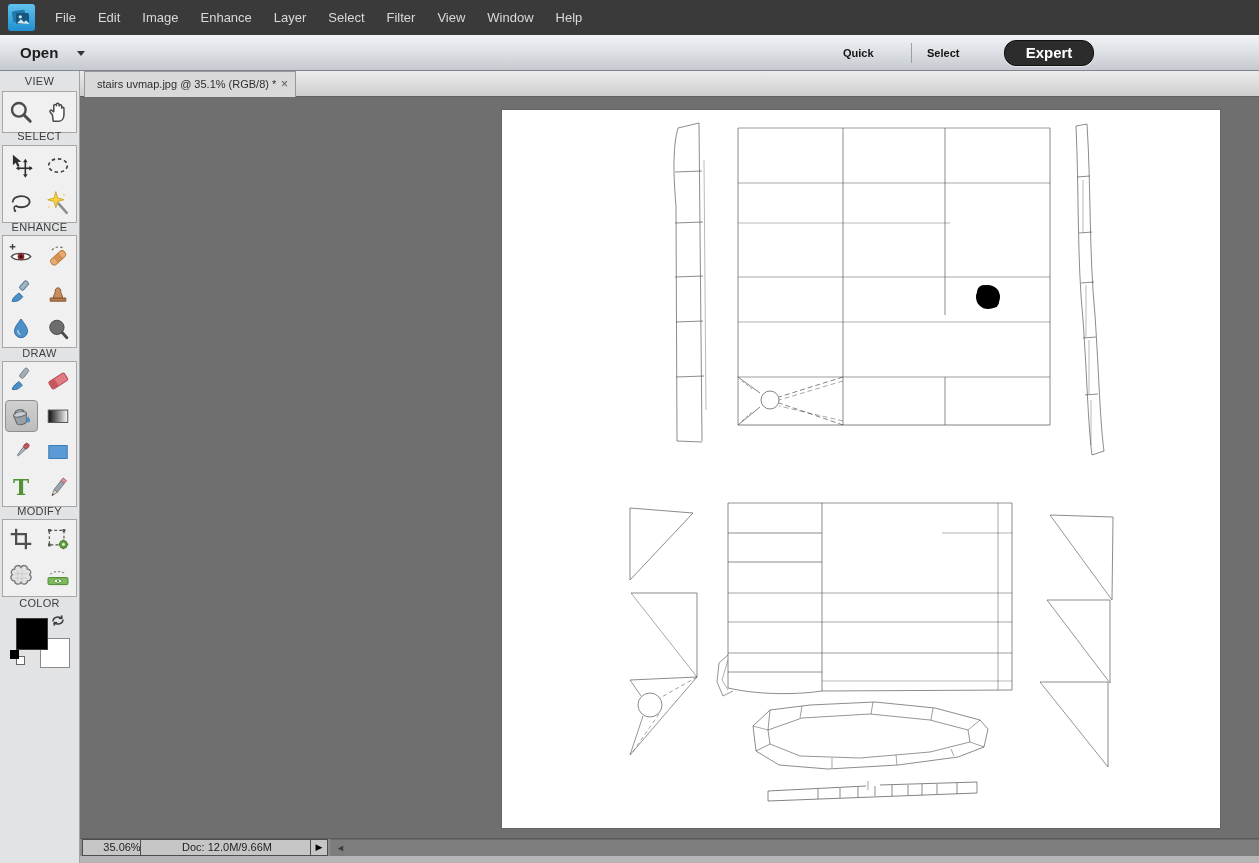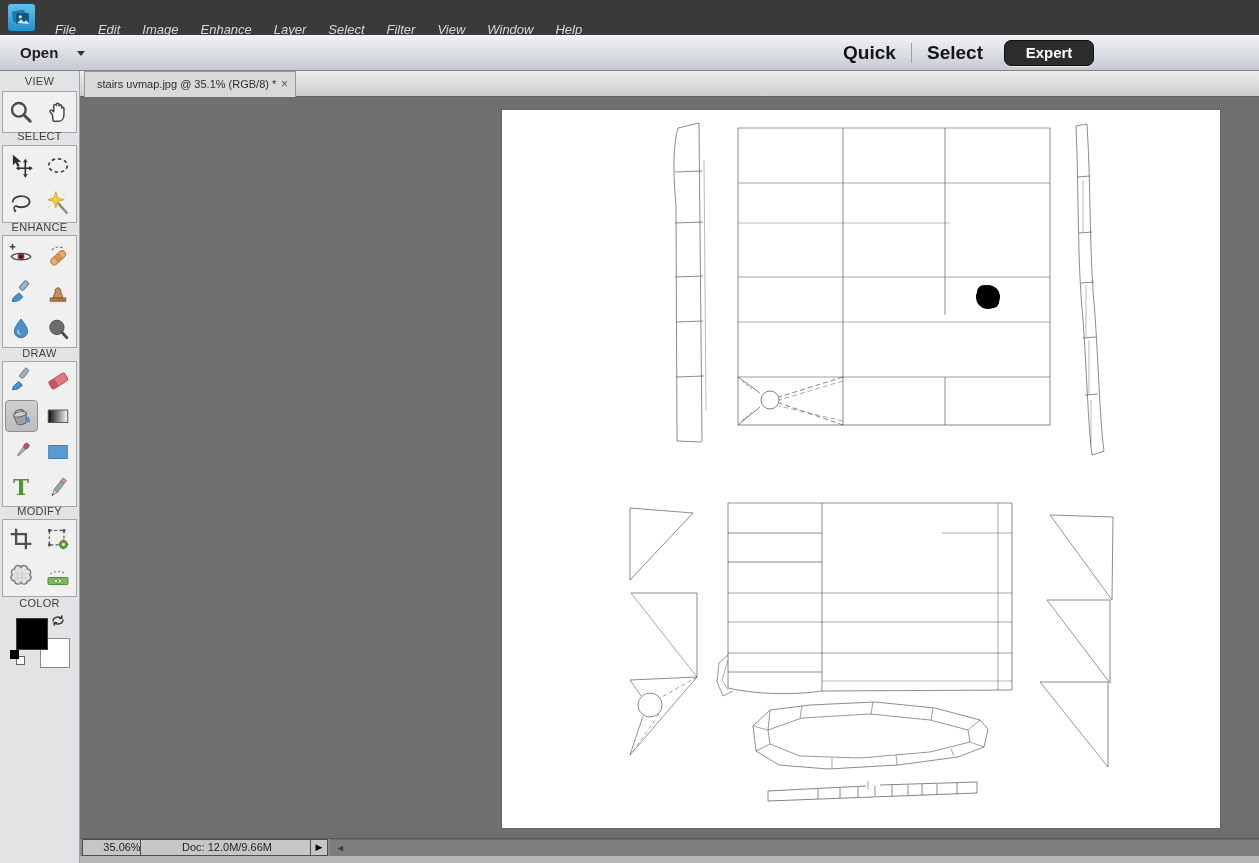--- a/index.html
+++ b/index.html
@@ -3,33 +3,33 @@
 <meta charset="utf-8">
 <style>
   html,body{margin:0;padding:0;background:#555;}
   *{box-sizing:border-box;}
   #window{position:relative;width:1259px;height:863px;overflow:hidden;
     font-family:"Liberation Sans",sans-serif;background:#6f6f6f;}
   
   .menubar{position:absolute;left:0;top:0;width:100%;height:35px;background:#3a3a3a;}
   .appicon{position:absolute;left:8px;top:4px;width:27px;height:27px;border-radius:3px;
     background:linear-gradient(#62c3ec,#1e8fd0);}
-  .menuitems{position:absolute;left:44px;top:12px;height:26px;display:flex;font-style:italic;}
+  .menuitems{position:absolute;left:44px;top:0;height:26px;display:flex;}
   .menu-item{padding:0 11px;line-height:35px;font-size:13px;color:#d9d9d9;cursor:default;}
   
   .actionbar{position:absolute;left:0;top:35px;width:100%;height:36px;
     background:linear-gradient(#f2f4f7,#c6cad0);border-bottom:1px solid #7e858d;}
   .openbtn{position:absolute;left:20px;top:0;height:36px;line-height:36px;}
   .openbtn .lbl{font-size:15px;font-weight:bold;color:#1c1c1c;text-align:right;}
   .caret{display:inline-block;margin-left:14px;width:0;height:0;vertical-align:middle;
     border-left:4px solid transparent;border-right:4px solid transparent;border-top:5px solid #333;}
-  .modetab{position:absolute;top:0;height:36px;line-height:36px;font-size:19px;font-weight:bold;color:#141414;}
+  .modetab{position:absolute;top:0;height:36px;line-height:36px;font-size:11px;font-weight:bold;color:#141414;}
   .modesep{position:absolute;top:8px;width:1px;height:20px;background:#9aa0a8;}
   .expertbtn{position:absolute;left:1004px;top:5px;width:90px;height:26px;background:#2c2c2c;
-    border:1px solid #101010;border-radius:7px;color:#fff;font-size:15px;font-weight:bold;
+    border:1px solid #101010;border-radius:12px;color:#fff;font-size:15px;font-weight:bold;
     text-align:center;line-height:24px;box-shadow:0 1px 0 rgba(255,255,255,.45);}
   
   .tabbar{position:absolute;left:80px;top:71px;right:0;height:26px;
     background:linear-gradient(#ececec,#cdcdcd);border-bottom:1px solid #5f5f5f;}
   .doctab{position:absolute;left:4px;top:0;width:212px;height:26px;background:#d9d9d9;
     border:1px solid #979797;border-bottom:none;}
   .doctab .title{position:absolute;left:12px;top:0;line-height:24px;font-size:11px;color:#2e2e2e;white-space:nowrap;}
   .doctab .close{position:absolute;right:7px;top:0;line-height:24px;font-size:12px;color:#555;}
   
   .sidebar{position:absolute;left:0;top:71px;width:80px;bottom:0;background:#e2e3e5;

